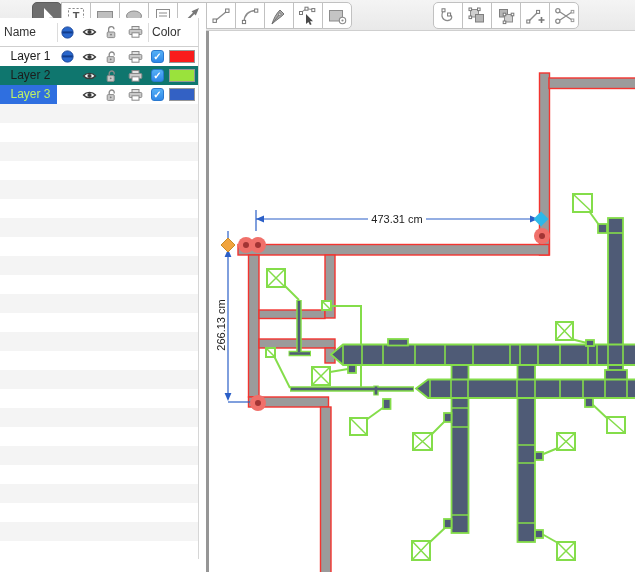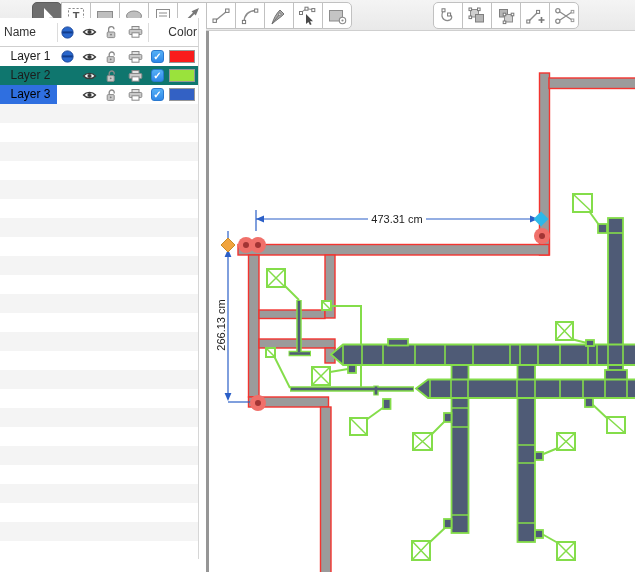--- a/index.html
+++ b/index.html
@@ -22,27 +22,27 @@
   .tool-btn svg{display:block;}
 
   
   .layers-panel{position:absolute;left:0;top:18px;width:206px;height:532px;background:#fff;}
   .lp-grid{display:grid;grid-template-columns:57px 21px 22px 22px 26px 19px 30px;
            align-items:center;}
   .lp-header{position:absolute;left:0;top:0;width:199px;height:29px;background:#fff;
              border-bottom:1px solid #cfcfcf;border-right:1px solid #d6d6d6;
              font-size:12px;color:#333;}
   .lp-header .hdr-name{padding-left:4px;}
-  .lp-header .hdr-color{grid-column:6 / span 2;padding-left:4px;text-align:right;}
+  .lp-header .hdr-color{grid-column:6 / span 2;padding-left:4px;}
   .hdr-div{position:absolute;top:5px;height:19px;width:1px;background:#dcdcdc;}
   .layer-row{position:absolute;left:0;width:199px;height:19px;background:#fff;
              border-right:1px solid #d6d6d6;font-size:12px;color:#1c1c1c;}
   .layer-row.alt{background:#0f766e;}
   .name-cell{height:19px;line-height:19px;padding-left:4px;white-space:nowrap;overflow:hidden;text-align:center;}
-  .name-cell.selected{background:var(--accent-blue);color:#000000;}
+  .name-cell.selected{background:var(--accent-blue);color:#bef264;}
   .icon-cell{display:flex;align-items:center;justify-content:center;height:19px;}
   .checkbox{width:13px;height:13px;border-radius:3px;border:1px solid #2a79cf;
             background:linear-gradient(#55b0f6,#2f88e8);color:#fff;font-size:10px;
             line-height:11px;text-align:center;font-weight:bold;}
   .swatch{width:26px;height:13px;border:1px solid #979797;}
   .stripes{position:absolute;left:0;top:86px;width:199px;height:455px;
            border-right:1px solid #d6d6d6;
            background:repeating-linear-gradient(to bottom,#f4f4f4 0 19px,#ffffff 19px 38px);}
   .panel-divider{position:absolute;left:206px;top:31px;width:3px;height:541px;background:#969696;}
 

